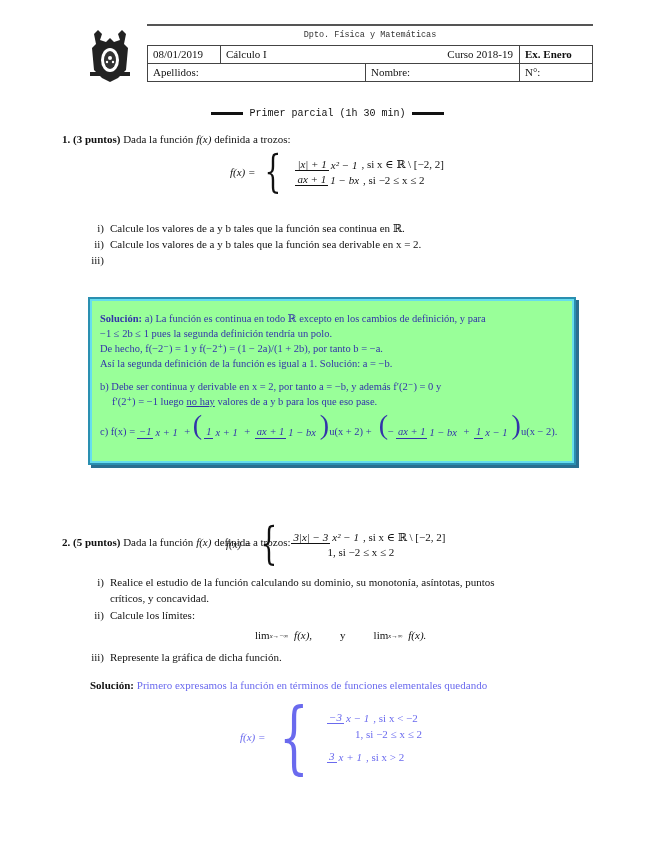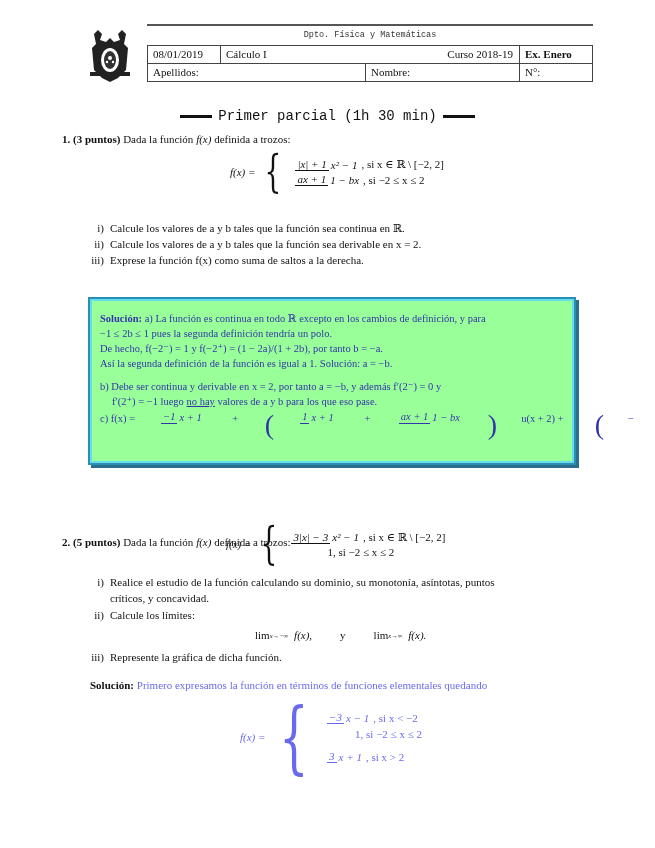--- a/index.html
+++ b/index.html
@@ -15,21 +15,21 @@
   i.m { font-style: italic; }
 
   
   .logo { left: 88px; top: 30px; width: 44px; height: 52px; }
   .top-rule { left: 147px; top: 24px; width: 446px; height: 2px; background: #555; }
   .dept { left: 147px; top: 30px; width: 446px; text-align: center; font-size: 8.5px; color: #333; font-family: Liberation Mono, monospace; }
   .htable { left: 147px; top: 45px; width: 446px; border-collapse: collapse; font-size: 11px; }
   .htable td { border: 1px solid #444; padding: 0 5px; height: 17px; line-height: 17px; white-space: nowrap; }
   .bold { font-weight: bold; }
 
-  .parcial { left: 0; top: 108px; width: 655px; text-align: center; font-size: 14px; }
+  .parcial { left: 0; top: 108px; width: 655px; text-align: center; font-size: 10px; }
   .parcial .bar { display: inline-block; width: 32px; height: 3px; background: #111; vertical-align: middle; margin: 0 6px; }
 
   .prob { font-size: 11px; line-height: 15px; }
   .prob b { font-weight: bold; }
 
   .frac { display: inline-flex; flex-direction: row; align-items: center; vertical-align: middle; margin: 0 2px; line-height: 12px; }
   .frac .num { border-bottom: 1px solid currentColor; padding: 0 2px; }
   .frac .den { padding: 0 2px; }
 
   .piece { display: flex; align-items: center; }
@@ -124,36 +124,36 @@
           <i class="m den">1 − bx</i>
         </span>
       <span>, si −2 ≤ x ≤ 2</span>
     </div>
   </div>
 </div>
 
 <div class="abs items serif" style="left:80px; top:220px; width:500px;">
   <div class="it"><span class="lbl">i)</span><span>Calcule los valores de a y b tales que la función sea continua en ℝ.</span></div>
   <div class="it"><span class="lbl">ii)</span><span>Calcule los valores de a y b tales que la función sea derivable en x = 2.</span></div>
-  <div class="it"><span class="lbl">iii)</span><span>Exprese la función f(x) como suma de saltos a la derecha.</span></div>
+  <div class="it"><span class="lbl">iii)</span></div>
 </div>
 
 <div class="abs solbox serif">
   <div><b>Solución:</b> <span>a) La función es continua en todo ℝ excepto en los cambios de definición, y para</span></div>
   <div>−1 ≤ 2b ≤ 1 pues la segunda definición tendría un polo.</div>
   <div>De hecho, f(−2⁻) = 1 y f(−2⁺) = (1 − 2a)/(1 + 2b), por tanto b = −a.</div>
   <div>Así la segunda definición de la función es igual a 1. Solución: a = −b.</div>
   <div style="height:8px"></div>
   <div>b) Debe ser continua y derivable en x = 2, por tanto a = −b, y además f′(2⁻) = 0 y</div>
   <div style="padding-left:12px">
     <span>f′(2⁺) = −1 luego</span>
     <span class="u">no hay</span>
     <span>valores de a y b para los que eso pase.</span>
   </div>
-  <div style="display:flex; align-items:flex-start; white-space:nowrap; margin-top:2px;gap:24px;">
+  <div style="display:flex; align-items:flex-end; white-space:nowrap; margin-top:2px;">
     <span>c) f(x) =</span>
     <span class="frac">
         <i class="m num">−1</i>
         <i class="m den">x + 1</i>
       </span>
     <span>&nbsp;+&nbsp;</span>
       <span class="paren">(</span>
     <span class="frac">
         <i class="m num">1</i>
         <i class="m den">x + 1</i>

